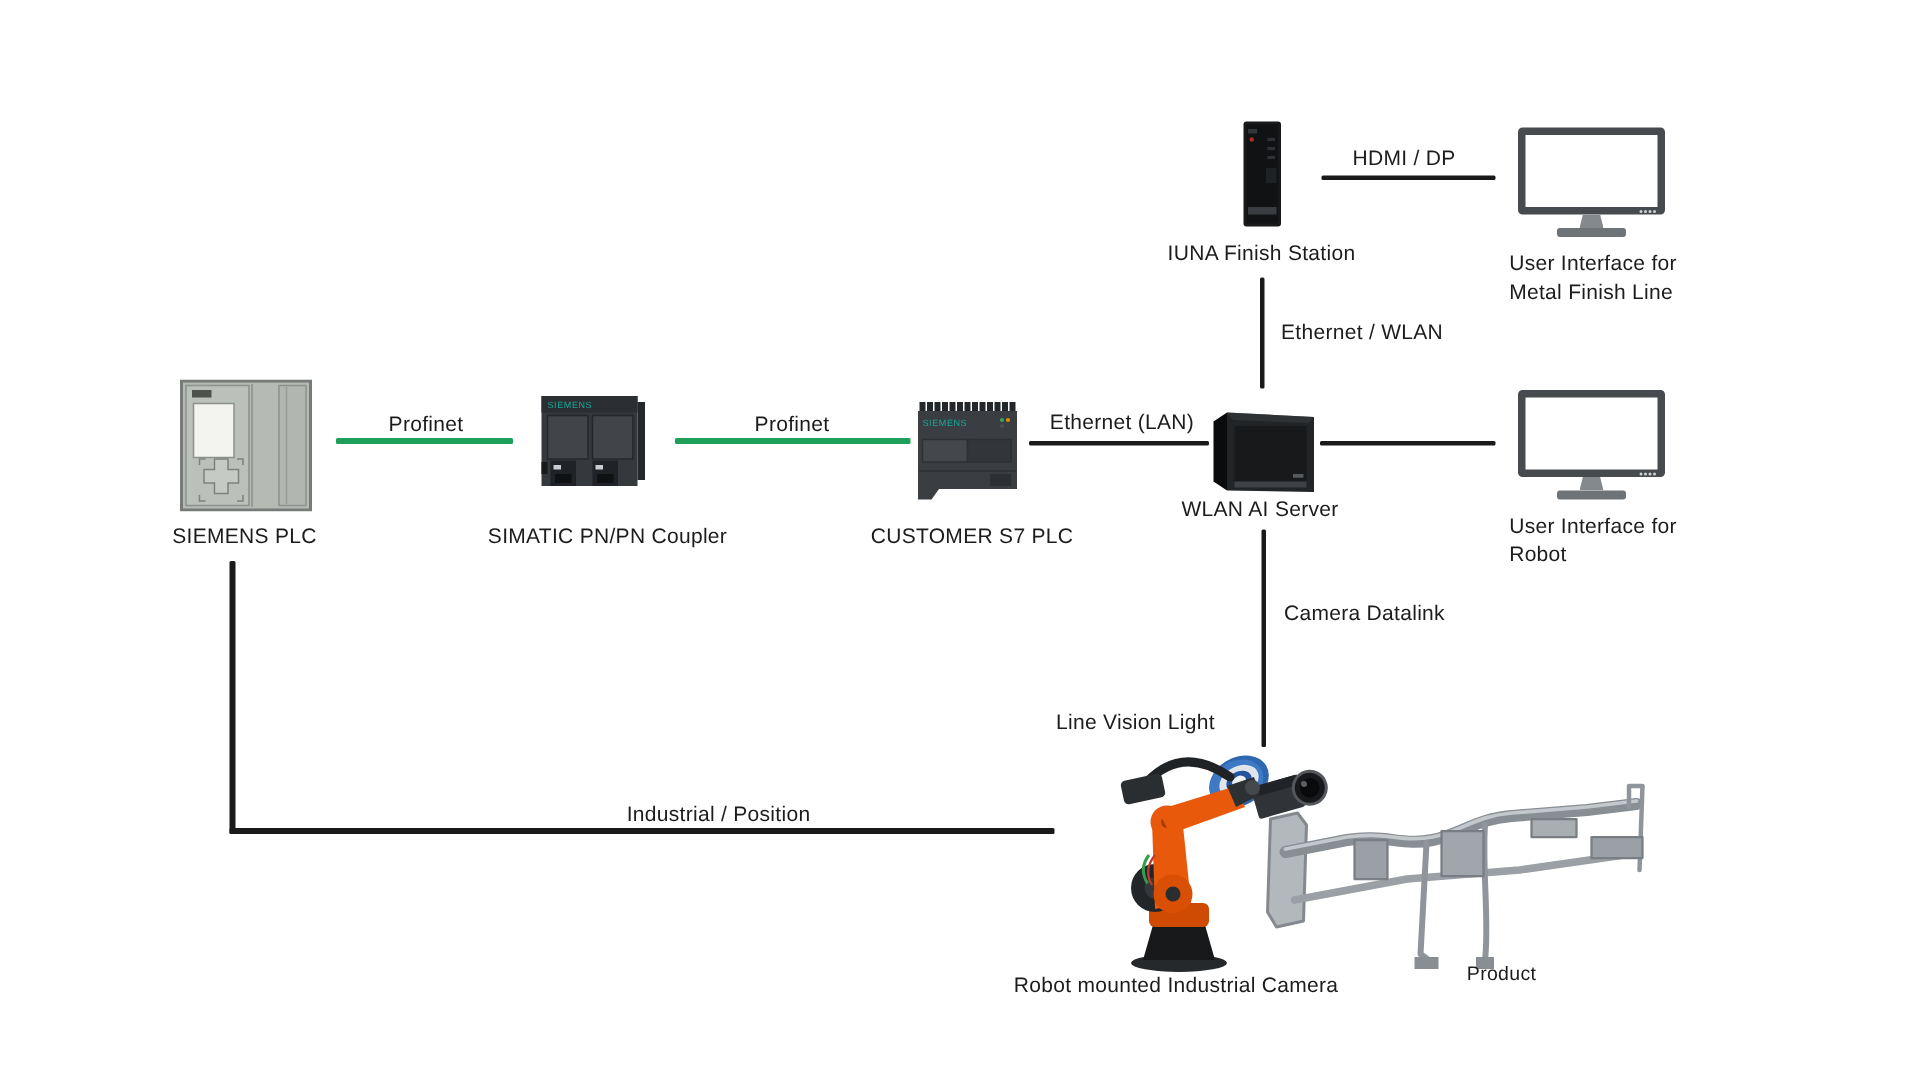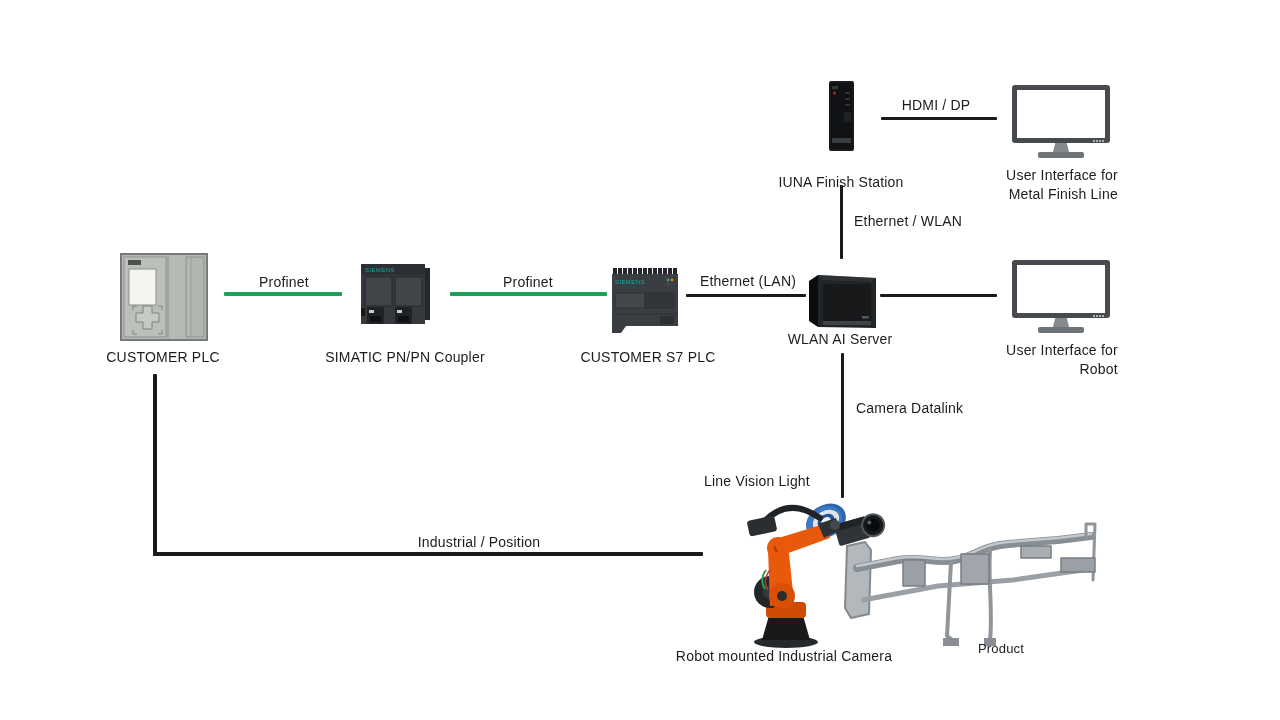--- a/index.html
+++ b/index.html
@@ -1,19 +1,19 @@
 <!DOCTYPE html>
 <html><head>
 <meta charset="utf-8">
 <style>
   *{margin:0;padding:0;box-sizing:border-box}
   html,body{width:1280px;height:720px}
   body{position:relative;background:#ffffff;font-family:"Liberation Sans",sans-serif;color:#1c1c1c;overflow:hidden}
   .abs{position:absolute}
-  .lbl{position:absolute;font-size:14px;letter-spacing:.2px;color:#1c1c1c;white-space:nowrap;text-align:right;transform:translateX(-50%)}
+  .lbl{position:absolute;font-size:14px;letter-spacing:.2px;color:#1c1c1c;white-space:nowrap;text-align:left;transform:translateX(-50%)}
   .lbl.left{transform:none;text-align:right}
   .lbl.two-line{line-height:19px}
   .lbl.big{font-size:13px}
   .line{position:absolute;background:#1a1a1a;border-radius:1px}
   .line.green{background:#1EA05A}
   
   .monitor{position:absolute;width:98px}
   .mon-screen{width:98px;height:58px;background:#ffffff;border:5px solid #474b4f;border-radius:3px;position:relative}
   .mon-dots{position:absolute;right:1px;bottom:-4px;display:flex;gap:1px}
   .mon-dots i{display:block;width:2px;height:2px;border-radius:50%;background:#cfd3d6}
@@ -49,21 +49,21 @@
     <rect x="3" y="3" width="21" height="66" fill="#101214"></rect>
     <rect x="4" y="6" width="6" height="3" fill="#33373b"></rect>
     <circle cx="6.5" cy="13" r="1.5" fill="#b02a24"></circle>
     <rect x="17" y="12" width="5" height="2" fill="#2e3236"></rect>
     <rect x="17" y="18" width="5" height="2" fill="#2e3236"></rect>
     <rect x="17" y="24" width="5" height="2" fill="#2e3236"></rect>
     <rect x="16" y="32" width="7" height="10" fill="#1f2225"></rect>
     <rect x="4" y="58" width="19" height="5" fill="#3a3e42"></rect>
   </svg>
 </div>
-<div class="lbl" style="left:841px;top:174px">IUNA Finish Station</div>
+<div class="lbl" style="left:841px;top:160px">IUNA Finish Station</div>
 
 <div class="monitor" style="left:1012px;top:85px">
   <div class="mon-screen">
     <span class="mon-dots">
         <i></i>
         <i></i>
         <i></i>
         <i></i>
       </span>
   </div>
@@ -78,21 +78,21 @@
     <rect x="4" y="4" width="42" height="80" fill="#bcc0bb" stroke="#8d918d" stroke-width="1"></rect>
     <rect x="8" y="7" width="13" height="5" fill="#4e524e"></rect>
     <rect x="9" y="16" width="27" height="36" fill="#f3f3f0" stroke="#8d918d"></rect>
     <path d="M16,60 h7 v-7 h9 v7 h7 v9 h-7 v7 h-9 v-7 h-7 z" fill="#c6cac5" stroke="#7e827e"></path>
     <path d="M13,57 v-4 h4 M38,53 h4 v4 M42,77 v4 h-4 M17,81 h-4 v-4" stroke="#7e827e" fill="none"></path>
     <line x1="48" y1="3" x2="48" y2="85" stroke="#8d918d"></line>
     <rect x="66" y="4" width="18" height="80" fill="#b2b6b1" stroke="#8d918d"></rect>
     <line x1="71" y1="5" x2="71" y2="83" stroke="#999d99"></line>
   </svg>
 </div>
-<div class="lbl" style="left:163px;top:349px">CUSTOMER PLC</div>
+<div class="lbl" style="left:163px;top:349px">SIEMENS PLC</div>
 
 <div class="abs" style="left:359px;top:258px">
   <svg width="72" height="74" viewBox="0 0 72 74">
     <rect x="2" y="6" width="64" height="60" fill="#35393d"></rect>
     <rect x="2" y="6" width="64" height="11" fill="#2b2f33"></rect>
     <rect x="66" y="10" width="5" height="52" fill="#24282c"></rect>
     <text x="6" y="14" class="siemens-teal">SIEMENS</text>
     <rect x="6" y="19" width="27" height="29" fill="#41454a" stroke="#24282c"></rect>
     <rect x="36" y="19" width="27" height="29" fill="#41454a" stroke="#24282c"></rect>
     <rect x="8" y="49" width="17" height="17" fill="#1f2327"></rect>

